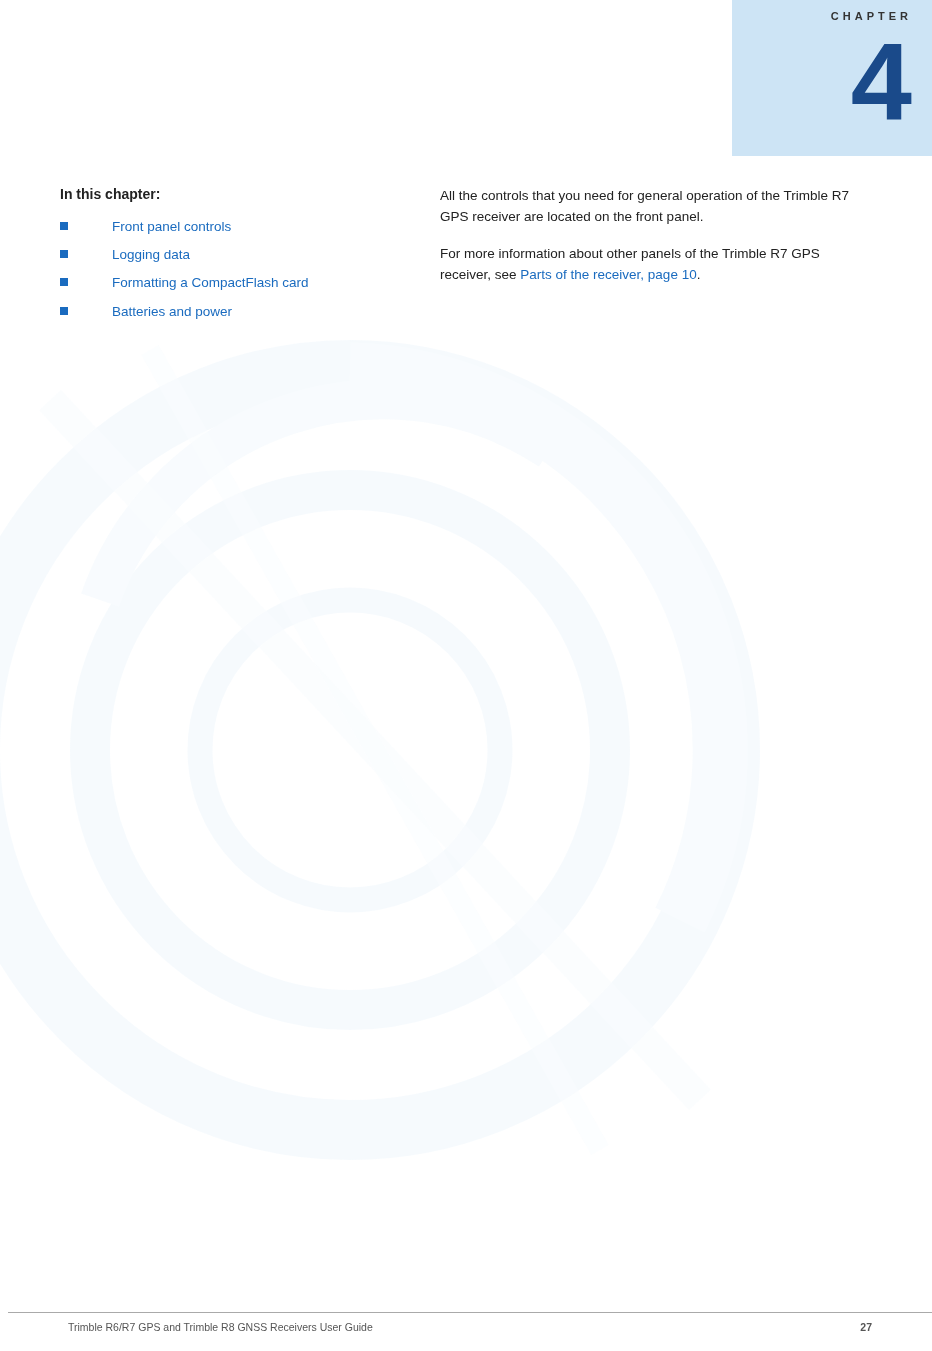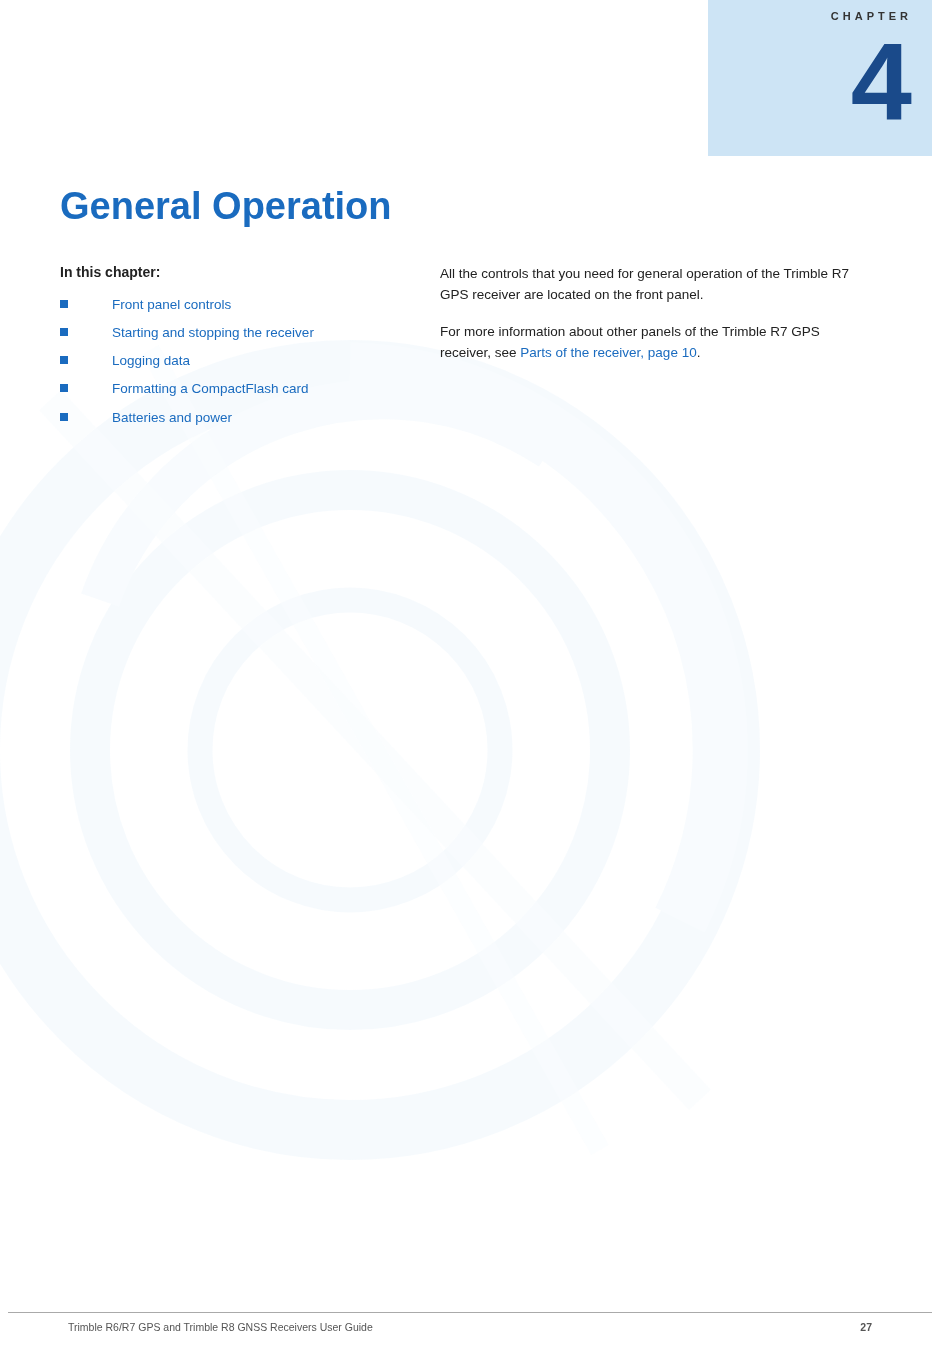--- a/index.html
+++ b/index.html
@@ -38,21 +38,21 @@
     .chapter-header {
       position: relative;
       z-index: 1;
       display: flex;
       justify-content: flex-end;
       padding: 0;
     }
 
     .chapter-box {
       background: #cde4f5;
-      width: 224px;
+      width: 200px;
       padding: 10px 20px 20px 20px;
       text-align: right;
     }
 
     .chapter-label {
       font-size: 11px;
       font-weight: bold;
       letter-spacing: 4px;
       color: #333;
       text-transform: uppercase;
@@ -207,35 +207,30 @@
 
 <div class="chapter-header">
   <div class="chapter-box">
     <span class="chapter-label">CHAPTER</span>
     <span class="chapter-number">4</span>
   </div>
 </div>
 
 <div class="page-content">
 
-  <h1 class="chapter-title">General Operation</h1>
 
   <div class="two-column">
 
     <div class="left-column">
       <p class="in-chapter-heading">In this chapter:</p>
 
       <ul class="chapter-list">
         <li>
           <span class="bullet-square"></span>
           <span class="list-link">Front panel controls</span>
-        </li>
-        <li>
-          <span class="bullet-square"></span>
-          <span class="list-link">Starting and stopping the receiver</span>
         </li>
         <li>
           <span class="bullet-square"></span>
           <span class="list-link">Logging data</span>
         </li>
         <li>
           <span class="bullet-square"></span>
           <span class="list-link">Formatting a CompactFlash card</span>
         </li>
         <li>

